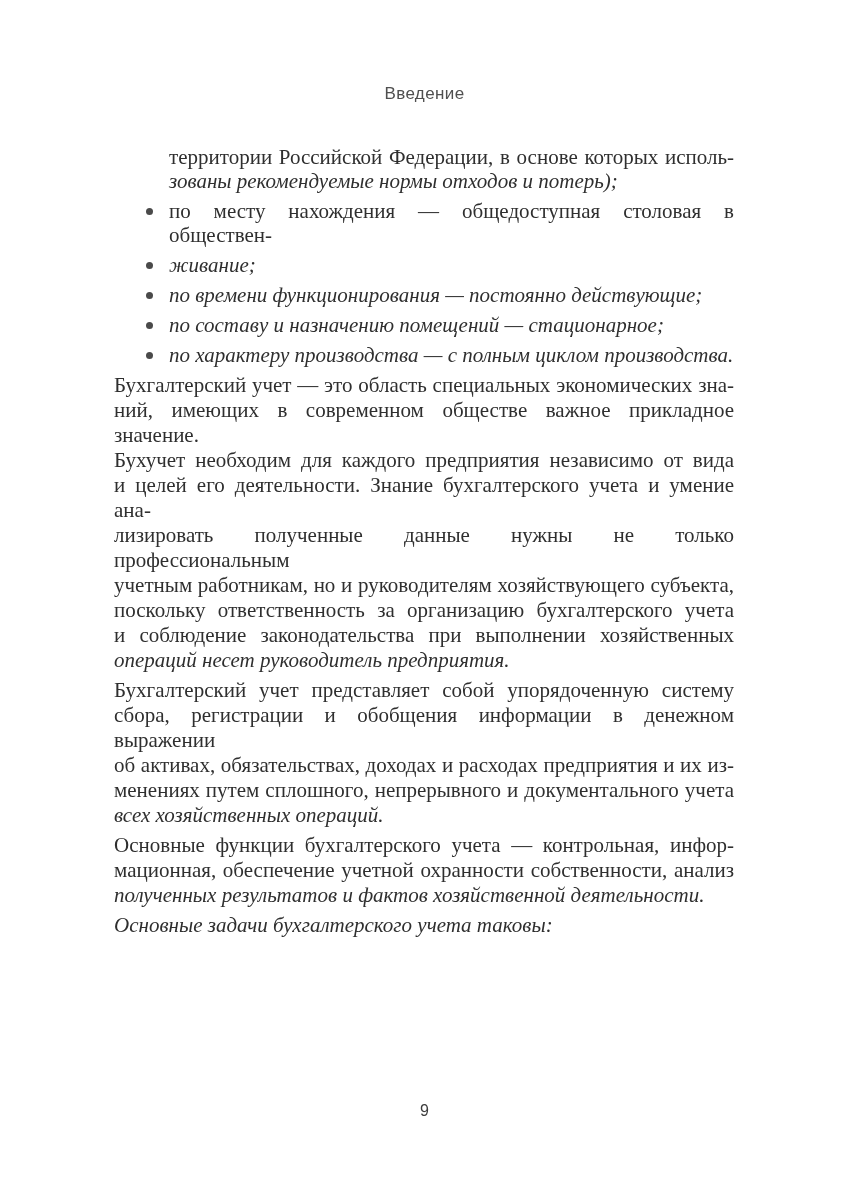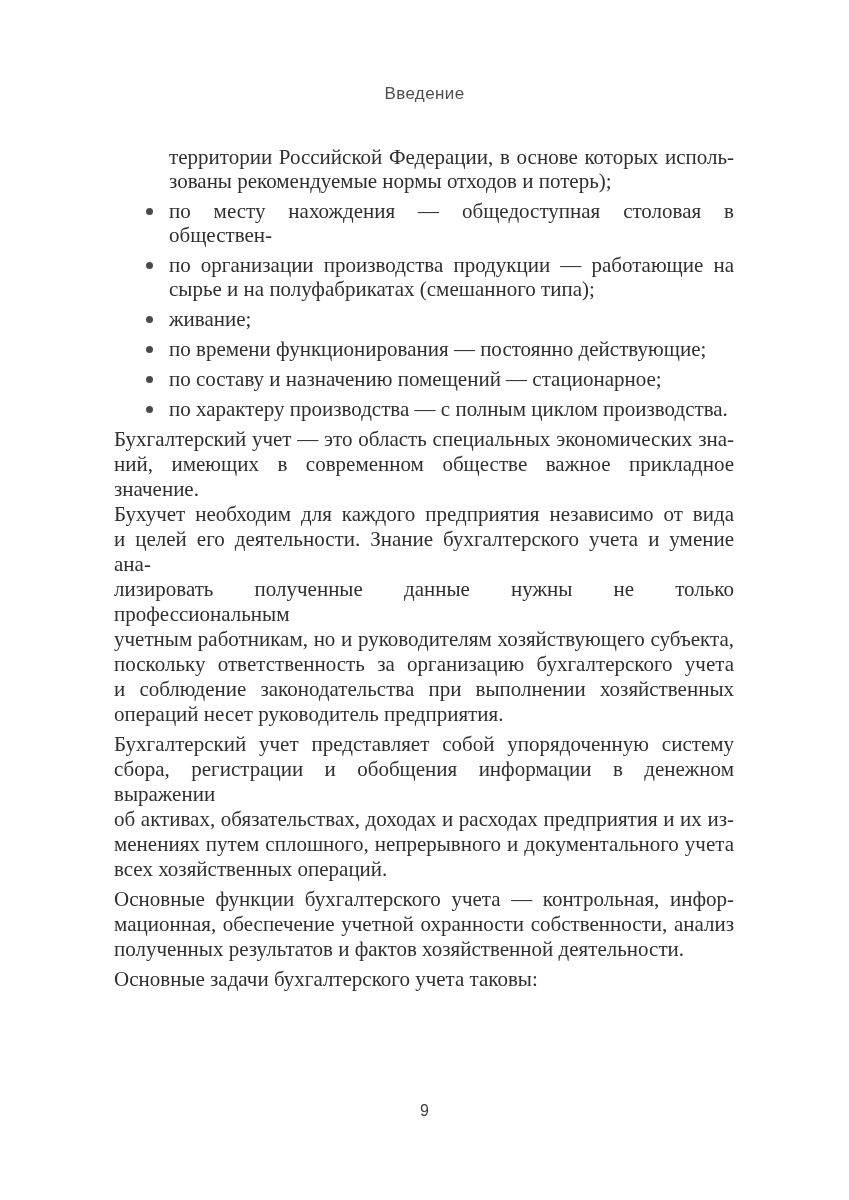--- a/index.html
+++ b/index.html
@@ -58,20 +58,21 @@
     margin-top: 5px;
     line-height: 25px;
   }
   .line {
     text-align: justify;
     text-align-last: justify;
   }
   .line.last {
     text-align: justify;
     text-align-last: left;
+    font-style: italic;
   }
   .folio {
     position: absolute;
     top: 1102px;
     left: 0;
     width: 100%;
     text-align: center;
     font-family: "Liberation Sans", sans-serif;
     font-size: 16px;
     color: var(--folio-color, #3d3d3d);
@@ -85,25 +86,20 @@
 
   <div class="content">
     <ul class="bullet-list" id="bullet-list">
         <li class="list-item">
           <div class="line">территории Российской Федерации, в основе которых исполь-</div>
           <div class="line last">зованы рекомендуемые нормы отходов и потерь);</div>
         </li>
         <li class="list-item">
           <span class="bullet-marker"></span>
           <div class="line">по месту нахождения — общедоступная столовая в обществен-</div>
-        </li>
-        <li class="list-item">
-          <span class="bullet-marker"></span>
-          <div class="line">по организации производства продукции — работающие на</div>
-          <div class="line last">сырье и на полуфабрикатах (смешанного типа);</div>
         </li>
         <li class="list-item">
           <span class="bullet-marker"></span>
           <div class="line last">живание;</div>
         </li>
         <li class="list-item">
           <span class="bullet-marker"></span>
           <div class="line last">по времени функционирования — постоянно действующие;</div>
         </li>
         <li class="list-item">

